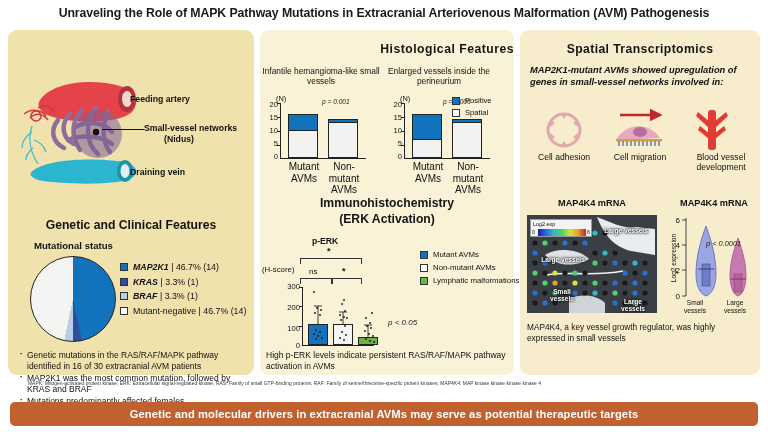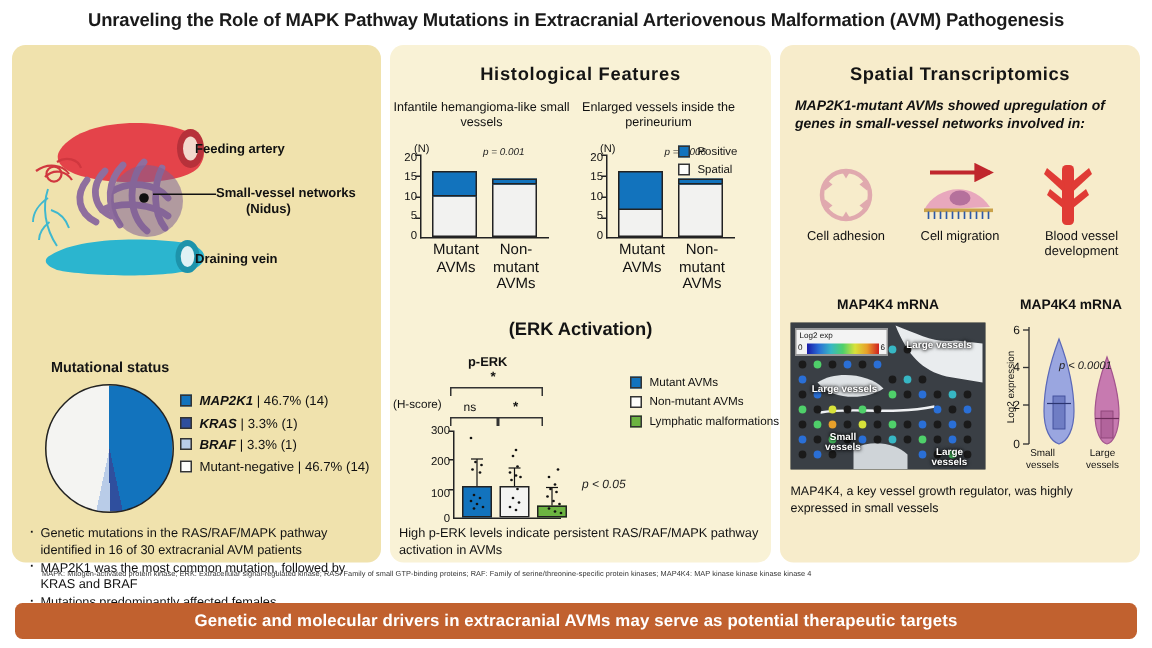--- a/index.html
+++ b/index.html
@@ -65,21 +65,21 @@
   .legend .gene { font-style: italic; font-weight:bold; }
 
   .bullets { position:absolute; left:12px; top:320px; width:228px; }
   .bullets li {
     list-style:none; font-size:8.5px; color:#111; line-height:1.27;
     margin-bottom:1.5px; padding-left:7px; position:relative;
   }
   .bullets li:before { content:"·"; position:absolute; left:0px; top:-1px; font-weight:bold; }
 
   
-  .hist-h { position:absolute; left:0; top:42px; width:254px; font-size:12.2px; letter-spacing:0.5px; }
+  .hist-h { position:absolute; left:0; top:42px; width:254px; font-size:12.2px; letter-spacing:0.5px;text-align:right; }
   .hist-sub {
     position:absolute; font-size:8.4px; color:#111; text-align:center; line-height:1.2;
   }
   .hs1 { left:262px; top:66px; width:118px; }
   .hs2 { left:384px; top:66px; width:110px; }
 
   .axislabel { position:absolute; font-size:7.4px; color:#111; }
   .ticklbl { position:absolute; font-size:7.6px; color:#111; text-align:right; width:14px; }
   .axisline { position:absolute; background:#222; }
   .pval { position:absolute; font-size:6.6px; font-style:italic; color:#222; }
@@ -186,20 +186,21 @@
         <path d="M21 90 C16 94, 14 98, 14 102"></path>
       </g>
     </svg>
 
     <div class="leader"></div>
     <div class="lbl lbl-artery">Feeding artery</div>
     <div class="lbl lbl-nidus">Small-vessel networks</div>
     <div class="lbl lbl-nidus2">(Nidus)</div>
     <div class="lbl lbl-vein">Draining vein</div>
 
+    <div class="panel-h genetic-h">Genetic and Clinical Features</div>
     <div class="mut-status">Mutational status</div>
 
     <div class="pie-wrap">
       <div class="pie"></div>
     </div>
 
     <div class="legend">
       <div class="row">
         <span class="swatch" style="background:#1273bd"></span>
         <span class="gene">MAP2K1</span>
@@ -285,21 +286,21 @@
       <span class="swatch" style="background:#1273bd"></span>
       <span>Positive</span>
     </div>
     <div class="row">
       <span class="swatch" style="background:#fdfdfb"></span>
       <span>Spatial</span>
     </div>
   </div>
 
   <div class="panel-h ihc-h" style="position:absolute; left:260px; top:196px; width:254px;">
-    <br>
+    <span>Immunohistochemistry</span><br>
     <span>(ERK Activation)</span>
   </div>
 
   <div class="perk">p-ERK</div>
 
   <div class="brk" style="left:300px; top:258px; width:62px; height:6px;"></div>
   <div class="sig" style="left:327px; top:246px;">*</div>
   <div class="brk" style="left:300px; top:278px; width:32px; height:6px;"></div>
   <div class="nslbl" style="left:309px; top:267px;">ns</div>
   <div class="brk" style="left:332px; top:278px; width:30px; height:6px;"></div>

